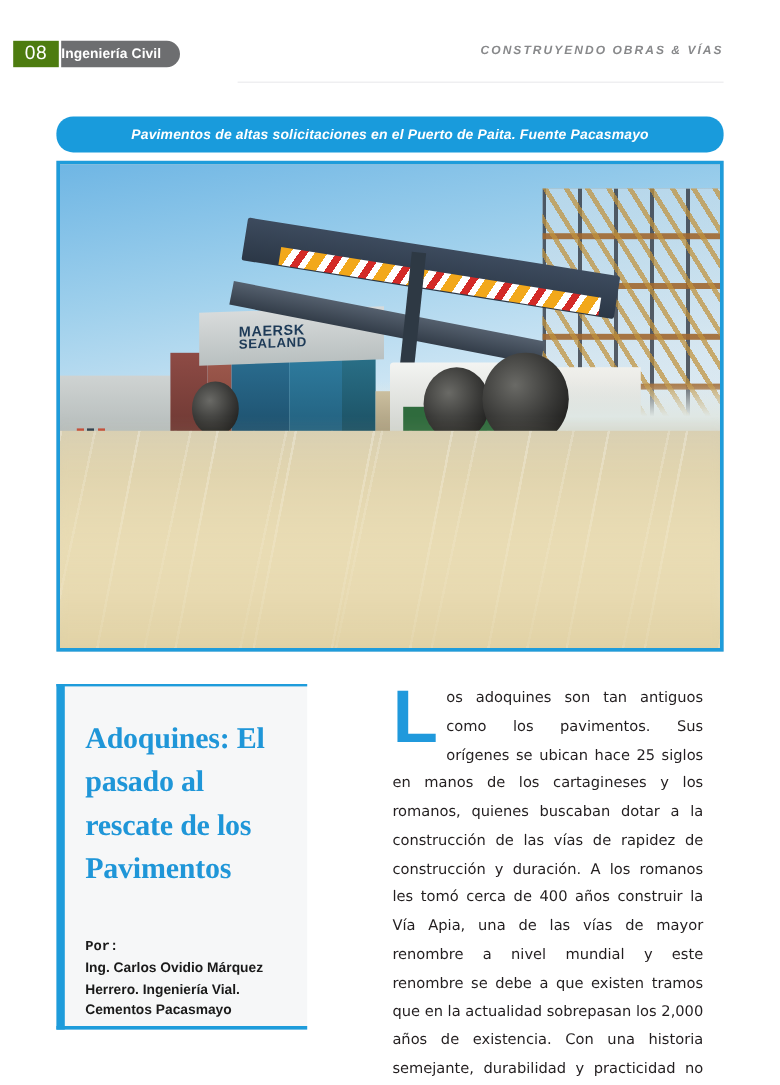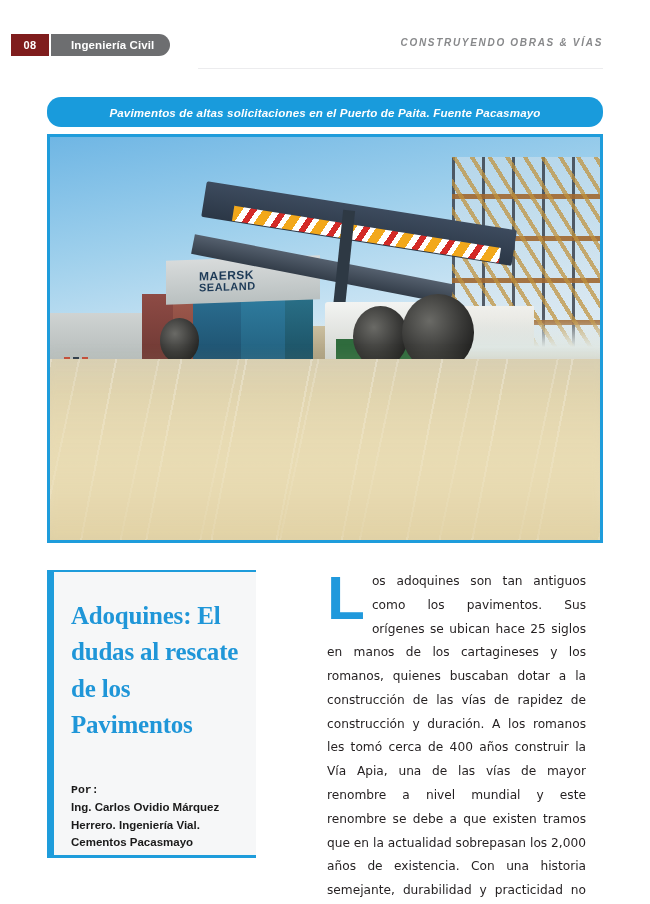--- a/index.html
+++ b/index.html
@@ -23,36 +23,36 @@
     top: 34px;
     width: 650px;
     height: 22px;
   }
   .page-num {
     position: absolute;
     left: 11px;
     top: 0;
     width: 38px;
     height: 22px;
-    background: #7f1d1d;
+    background: #4d7c0f;
     color: #ffffff;
-    font-size: 11px;
-    font-weight: bold;
+    font-size: 16px;
+    font-weight: normal;
     letter-spacing: 0.5px;
     display: flex;
     align-items: center;
     justify-content: center;
     font-family: "Liberation Sans", sans-serif;
   }
   .section-tab {
     position: absolute;
     left: 51px;
     top: 0;
     height: 22px;
-    padding: 0 16px 0 20px;
+    padding: 0 16px 0 0;
     background: #6d6e70;
     color: #ffffff;
     font-size: 11.5px;
     font-weight: bold;
     display: flex;
     align-items: center;
     border-top-right-radius: 11px;
     border-bottom-right-radius: 11px;
     letter-spacing: 0.1px;
   }
@@ -420,21 +420,21 @@
     <div class="wheel w3"></div>
 
     <div class="workers"></div>
 
     <div class="ground"></div>
     <div class="ground-blur"></div>
   </div>
 </div>
 
 <div class="title-card">
-  <h1 class="headline">Adoquines: El dudas al rescate de los Pavimentos</h1>
+  <h1 class="headline">Adoquines: El pasado al rescate de los Pavimentos</h1>
   <div class="byline">
     <span class="label">Por:</span>
     <span>Ing. Carlos Ovidio Márquez Herrero. Ingeniería Vial. Cementos Pacasmayo</span>
   </div>
 </div>
 
 <div class="article">
   <span class="dropcap">L</span><span>os adoquines son tan antiguos como los pavimentos. Sus orígenes se ubican hace 25 siglos en manos de los cartagineses y los romanos, quienes buscaban dotar a la construcción de las vías de rapidez de construcción y duración. A los romanos les tomó cerca de 400 años construir la Vía Apia, una de las vías de mayor renombre a nivel mundial y este renombre se debe a que existen tramos que en la actualidad sobrepasan los 2,000 años de existencia. Con una historia semejante, durabilidad y practicidad no son temas que dejen lugar a dudas.</span>
 </div>
 

